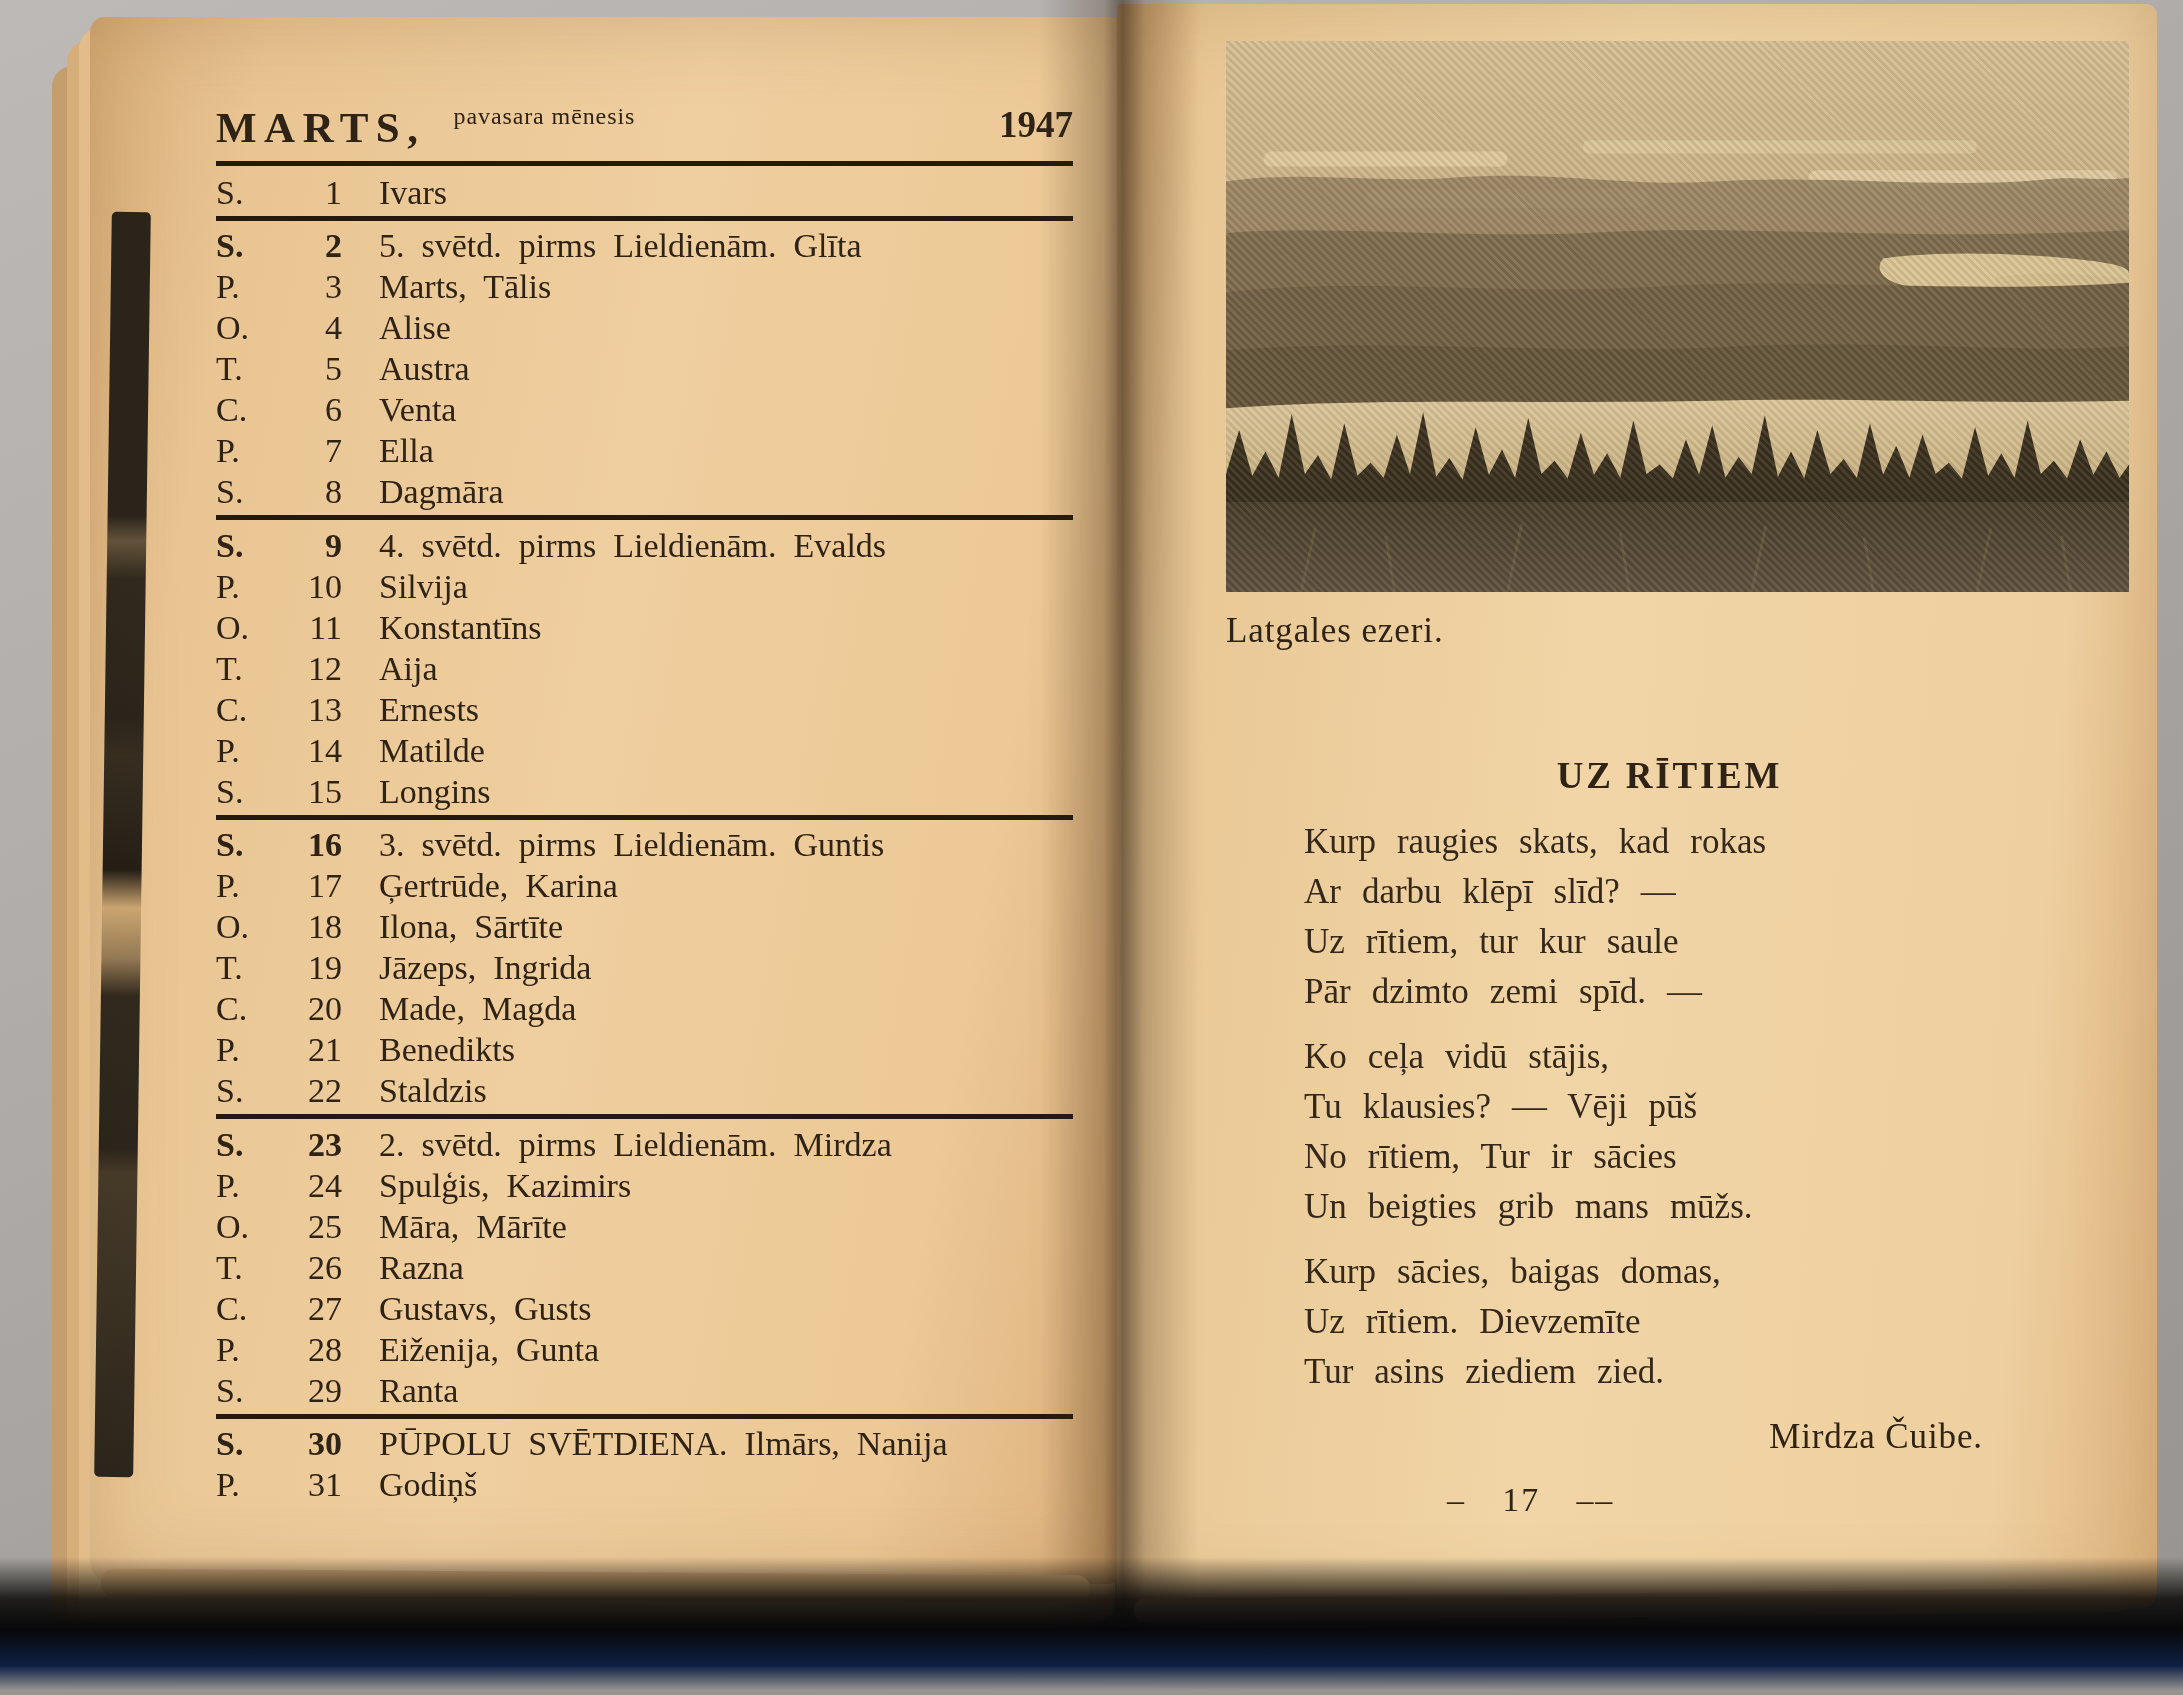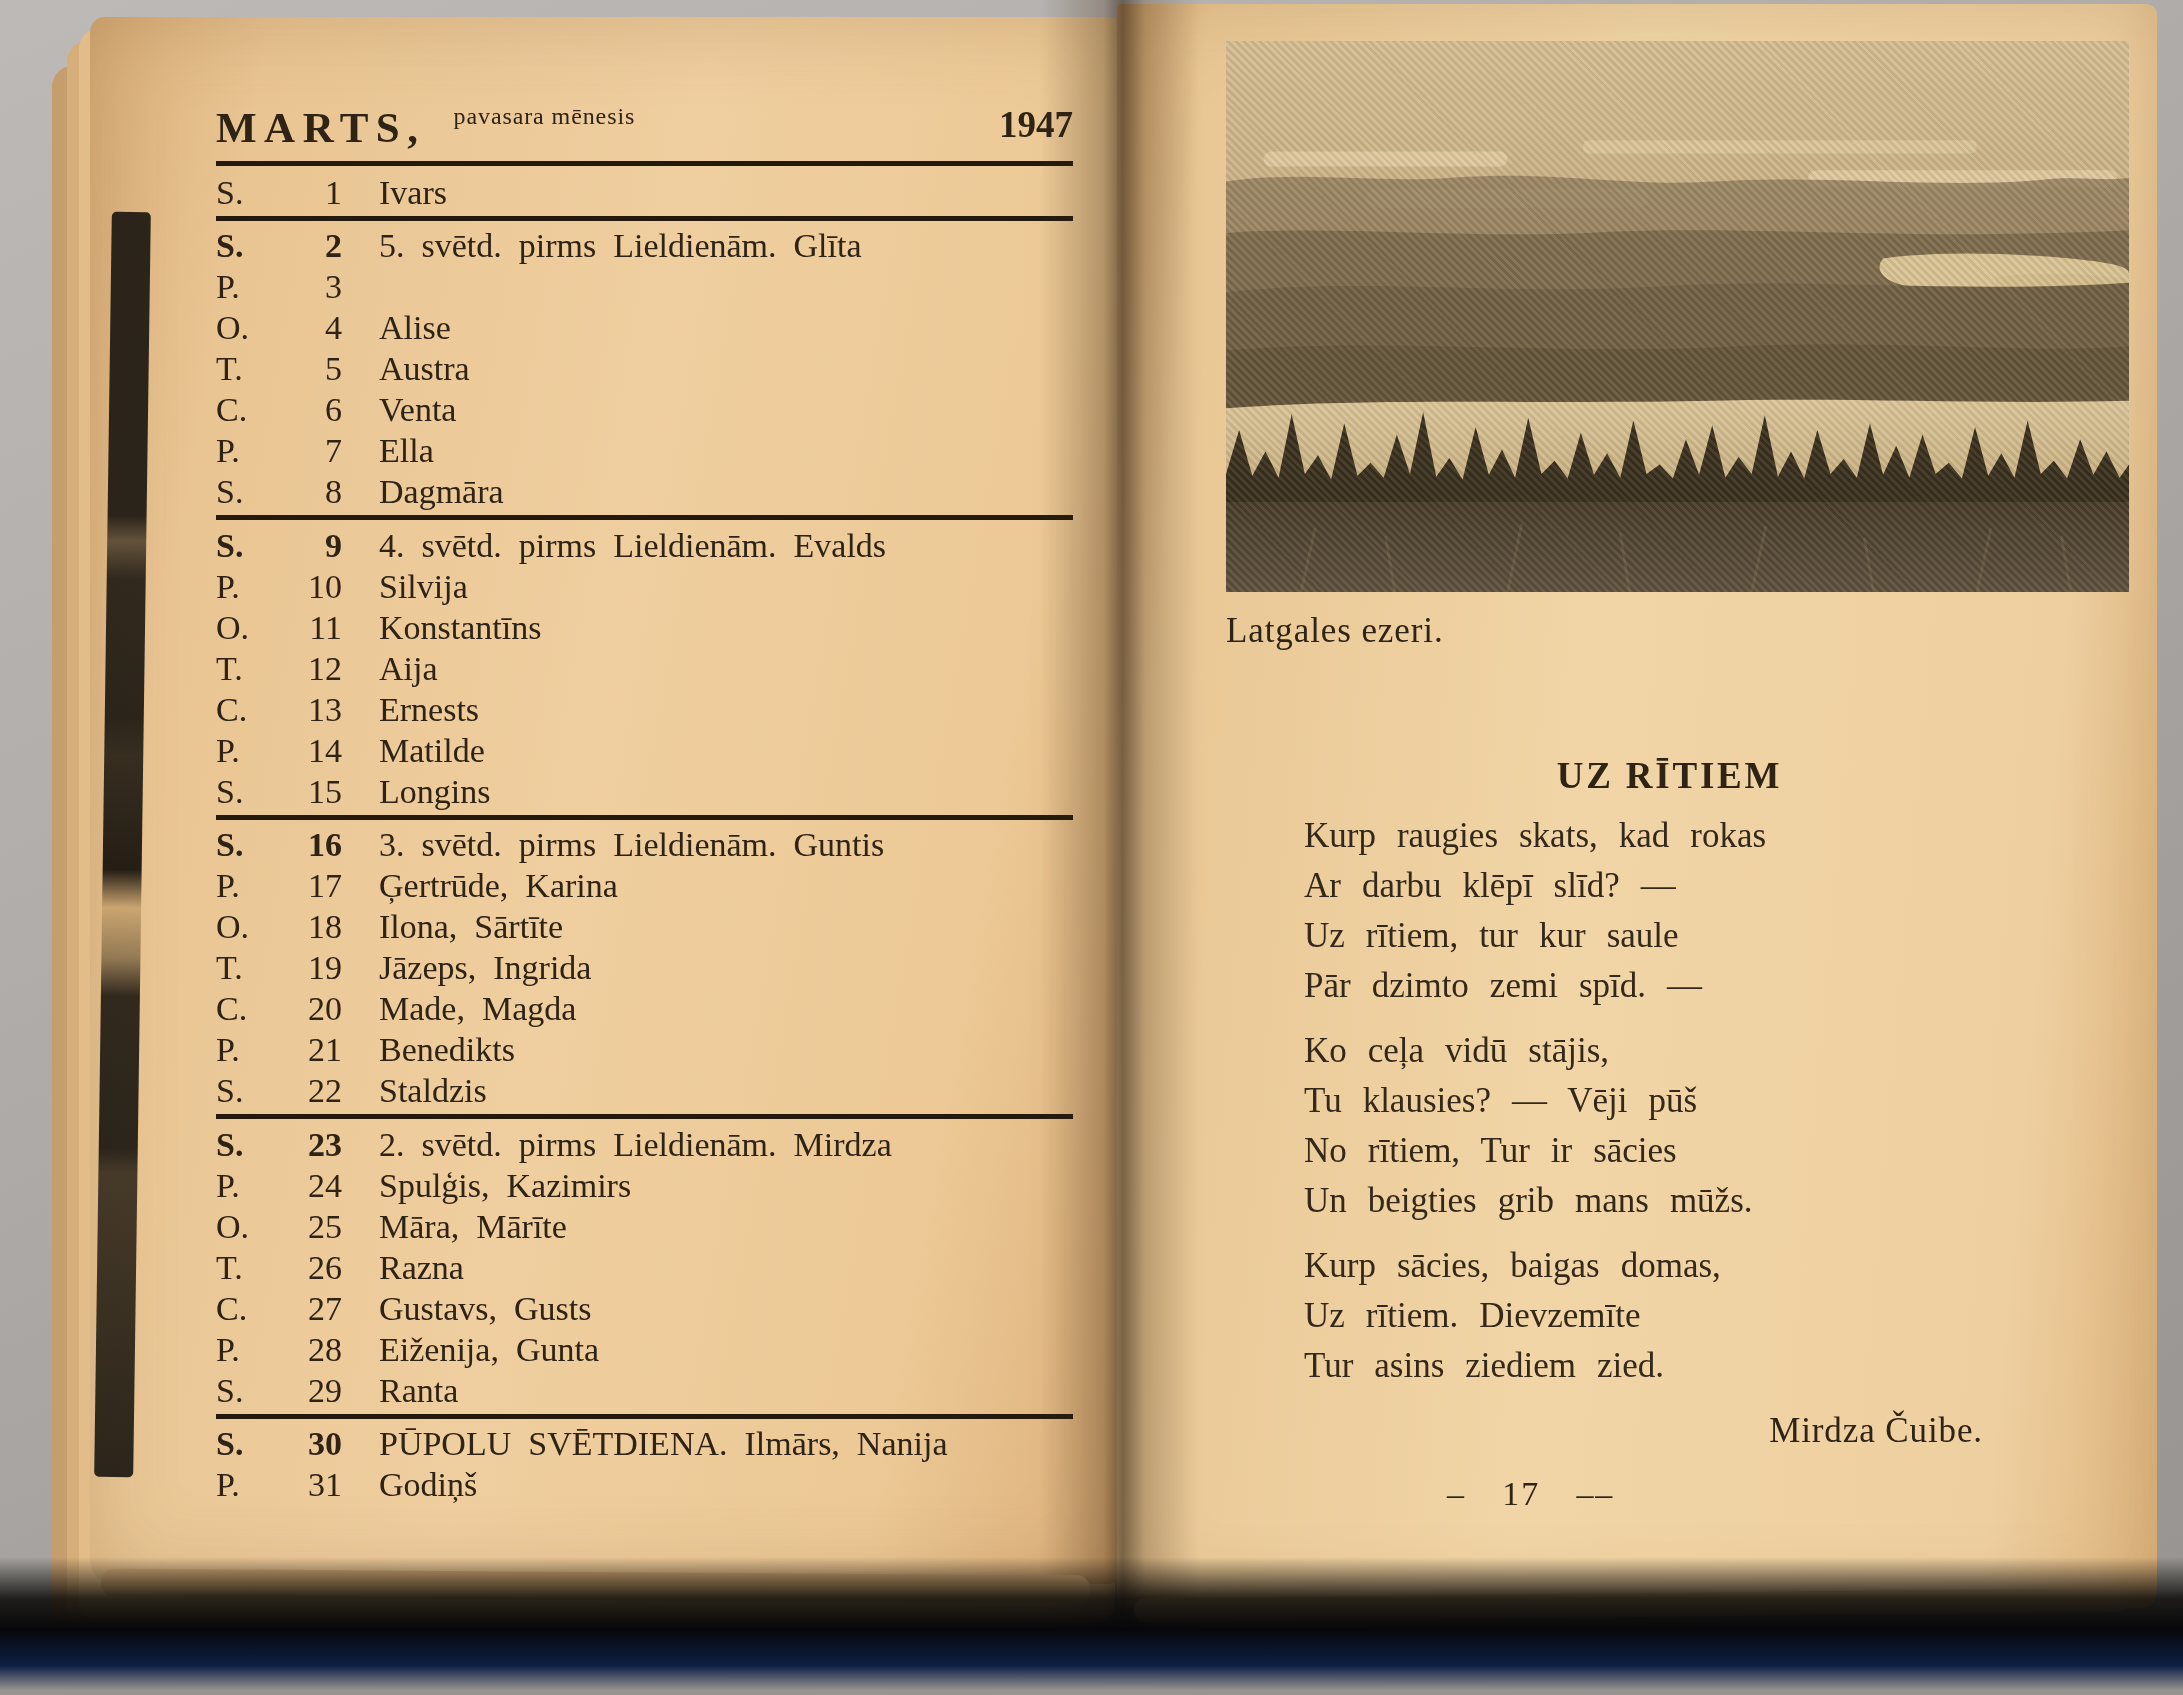--- a/index.html
+++ b/index.html
@@ -55,21 +55,21 @@
     background:#c8b086;overflow:hidden;
     box-shadow:inset 0 0 66px rgba(70,48,22,.4);
   }
   .photo svg{position:absolute;left:0;top:0;width:100%;height:100%;}
   .halftone{
     position:absolute;inset:0;pointer-events:none;
     background:repeating-linear-gradient(45deg,rgba(243,224,185,.10) 0 2.8px,rgba(61,45,25,.10) 2.8px 5.6px);
   }
   .caption{position:absolute;left:109px;top:607px;font-size:35px;letter-spacing:0.9px;}
   .poem{position:absolute;left:187px;top:750px;width:731px;}
-  .poem-title{text-align:center;font-size:37px;font-weight:bold;letter-spacing:2.8px;margin-bottom:14px;}
+  .poem-title{text-align:center;font-size:37px;font-weight:bold;letter-spacing:2.8px;margin-bottom:20px;}
   .poem-line{margin:0;font-size:35px;line-height:50px;word-spacing:.35em;color:#34281a;}
   .poem-line.stanza-start{margin-top:15px;}
   .poem-line.stanza-start:first-of-type{margin-top:0;}
   .poem-author{text-align:right;padding-right:52px;font-size:35px;margin-top:20.6px;letter-spacing:0.9px;}
   .page-number{margin-top:24px;text-align:center;width:62%;font-size:34px;letter-spacing:1.9px;}
   .page-number span{margin:0 13px;}
   
   .gutter{
     position:absolute;left:1040px;top:0;width:159px;height:1630px;pointer-events:none;
     background:linear-gradient(90deg,rgba(61,39,16,0) 0%,rgba(61,39,16,.28) 40%,rgba(30,18,7,.52) 52%,rgba(61,39,16,.24) 66%,rgba(61,39,16,0) 100%);
@@ -108,20 +108,21 @@
 
           <div class="cal-row sunday section">
             <span class="wd">S.</span>
             <span class="num">2</span>
             <span class="names">5. svētd. pirms Lieldienām. Glīta</span>
           </div>
 
           <div class="cal-row">
             <span class="wd">P.</span>
             <span class="num">3</span>
+            <span class="names">Marts, Tālis</span>
           </div>
 
           <div class="cal-row">
             <span class="wd">O.</span>
             <span class="num">4</span>
             <span class="names">Alise</span>
           </div>
 
           <div class="cal-row">
             <span class="wd">T.</span>

